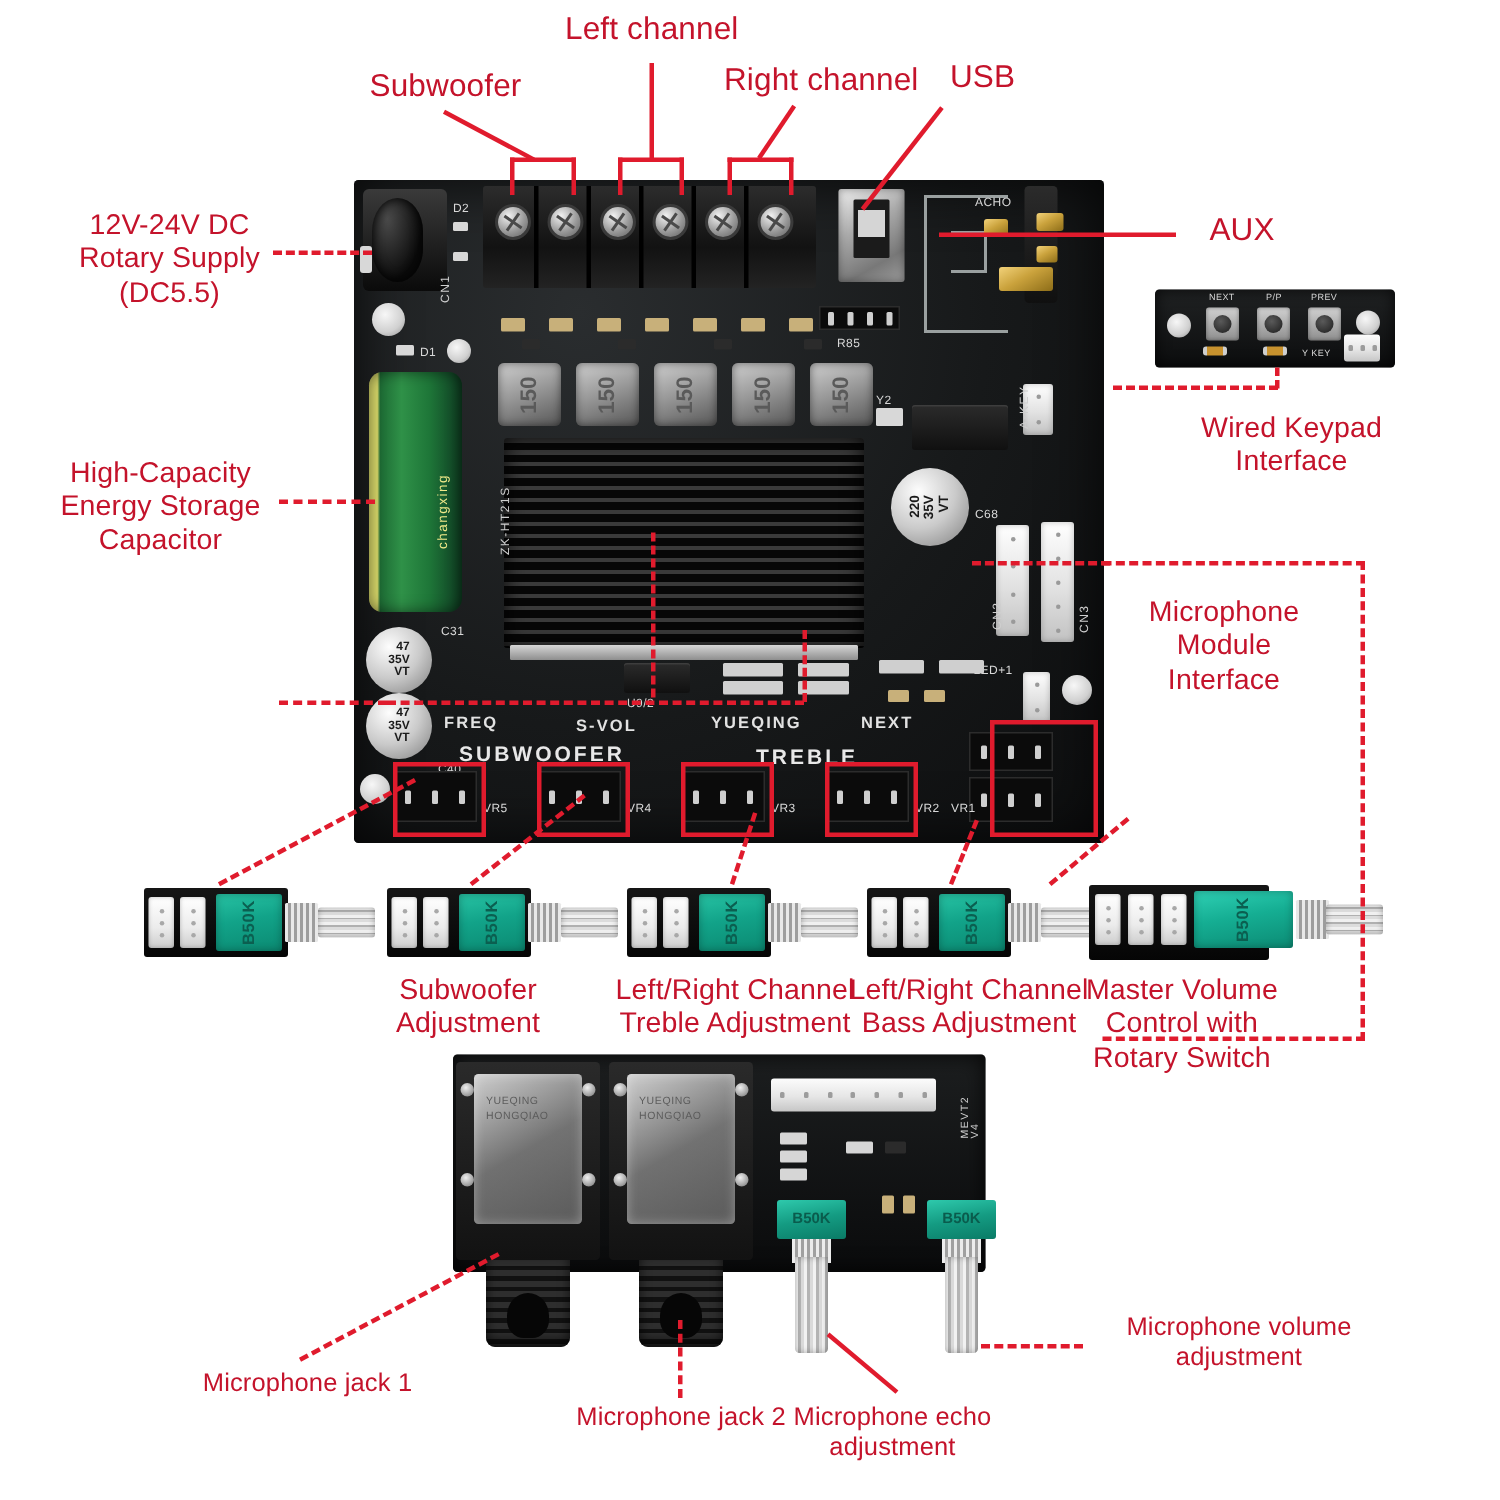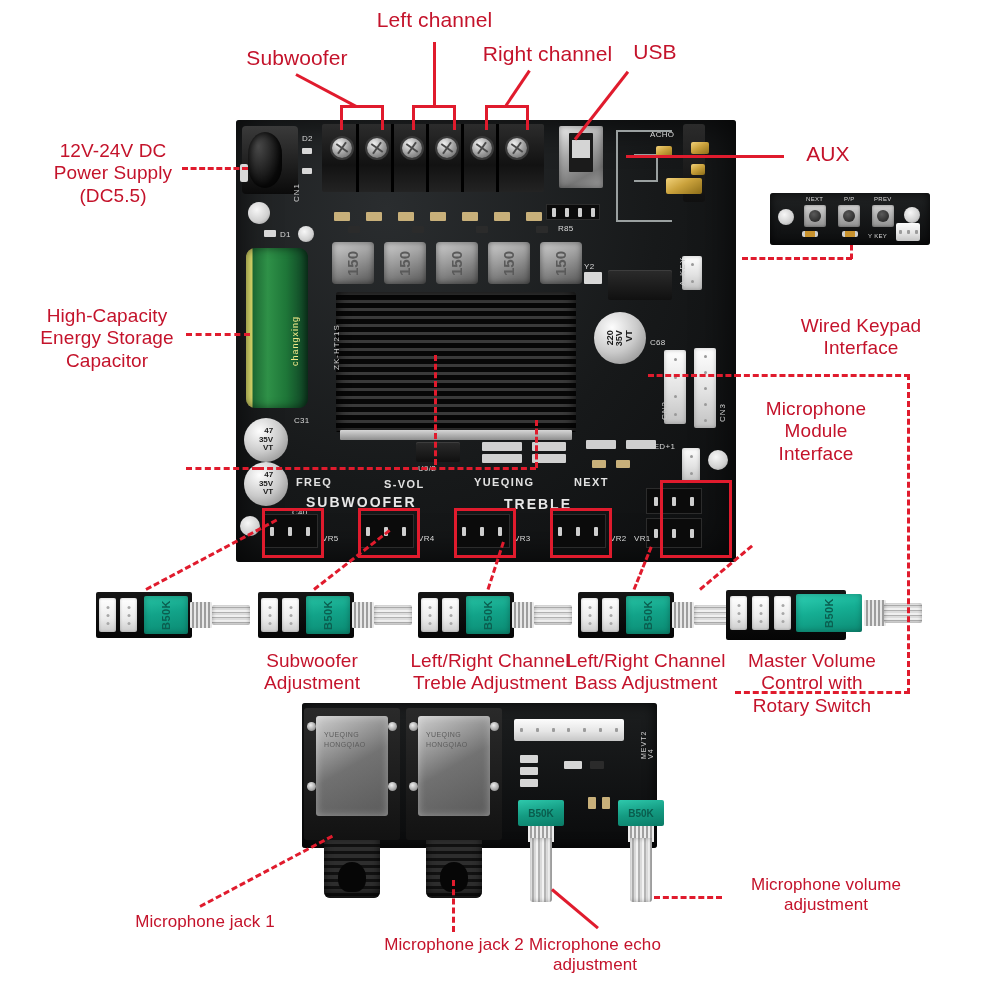--- a/index.html
+++ b/index.html
@@ -690,40 +690,40 @@
 
   <div class="diag" style="left:575px;top:138px;width:86px;transform:rotate(-52deg);"></div>
 
   <div class="lbl lg" style="left:212px;top:46px;width:170px;">Subwoofer</div>
   <div class="lbl lg" style="left:352px;top:8px;width:165px;">Left channel</div>
   <div class="lbl lg" style="left:465px;top:42px;width:165px;">Right channel</div>
   <div class="lbl lg" style="left:615px;top:40px;width:80px;">USB</div>
 
   <div class="dash-h" style="left:182px;top:167px;width:66px;"></div>
   <div class="lbl" style="left:38px;top:140px;width:150px;">12V-24V DC
-Power Supply
+Rotary Supply
 (DC5.5)</div>
 
   <div class="dash-h" style="left:186px;top:333px;width:64px;"></div>
   <div class="lbl" style="left:28px;top:305px;width:158px;">High-Capacity
 Energy Storage
 Capacitor</div>
 
   <div class="dash-h" style="left:186px;top:467px;width:72px;"></div>
 
   <div class="dash-h" style="left:258px;top:467px;width:278px;"></div>
   <div class="dash-v" style="left:535px;top:420px;height:48px;"></div>
   <div class="dash-v" style="left:434px;top:355px;height:110px;"></div>
 
   <div class="ln hline" style="left:626px;top:155px;width:158px;"></div>
   <div class="lbl lg" style="left:788px;top:142px;width:80px;">AUX</div>
 
   <div class="dash-h" style="left:742px;top:257px;width:110px;"></div>
   <div class="dash-v" style="left:850px;top:245px;height:14px;"></div>
-  <div class="lbl" style="left:772px;top:275px;width:178px;margin-top:40px;">Wired Keypad
+  <div class="lbl" style="left:772px;top:275px;width:178px;">Wired Keypad
 Interface</div>
 
   <div class="bigbox" style="left:735px;top:374px;width:175px;height:320px;"></div>
   <div class="dash-h" style="left:648px;top:374px;width:92px;"></div>
   <div class="lbl" style="left:746px;top:398px;width:140px;">Microphone
 Module
 Interface</div>
 
   <div class="box" style="left:262px;top:508px;width:62px;height:50px;"></div>
   <div class="box" style="left:358px;top:508px;width:62px;height:50px;"></div>
@@ -736,21 +736,21 @@
   <div class="diag-d" style="left:488px;top:588px;width:50px;transform:rotate(-72deg);"></div>
   <div class="diag-d" style="left:634px;top:588px;width:46px;transform:rotate(-68deg);"></div>
   <div class="diag-d" style="left:700px;top:588px;width:68px;transform:rotate(-40deg);"></div>
 
   <div class="lbl" style="left:238px;top:650px;width:148px;">Subwoofer
 Adjustment</div>
   <div class="lbl" style="left:392px;top:650px;width:196px;">Left/Right Channel
 Treble Adjustment</div>
   <div class="lbl" style="left:548px;top:650px;width:196px;">Left/Right Channel
 Bass Adjustment</div>
-  <div class="lbl" style="left:728px;top:650px;width:168px;">Master Volume
+  <div class="lbl" style="left:704px;top:650px;width:168px;">Master Volume
 Control with
 Rotary Switch</div>
 
   <div class="diag-d" style="left:200px;top:905px;width:150px;transform:rotate(-28deg);"></div>
   <div class="lbl sm" style="left:110px;top:912px;width:190px;">Microphone jack 1</div>
 
   <div class="dash-v" style="left:452px;top:880px;height:52px;"></div>
   <div class="lbl sm" style="left:362px;top:935px;width:184px;">Microphone jack 2</div>
 
   <div class="diag" style="left:552px;top:888px;width:60px;transform:rotate(40deg);"></div>

